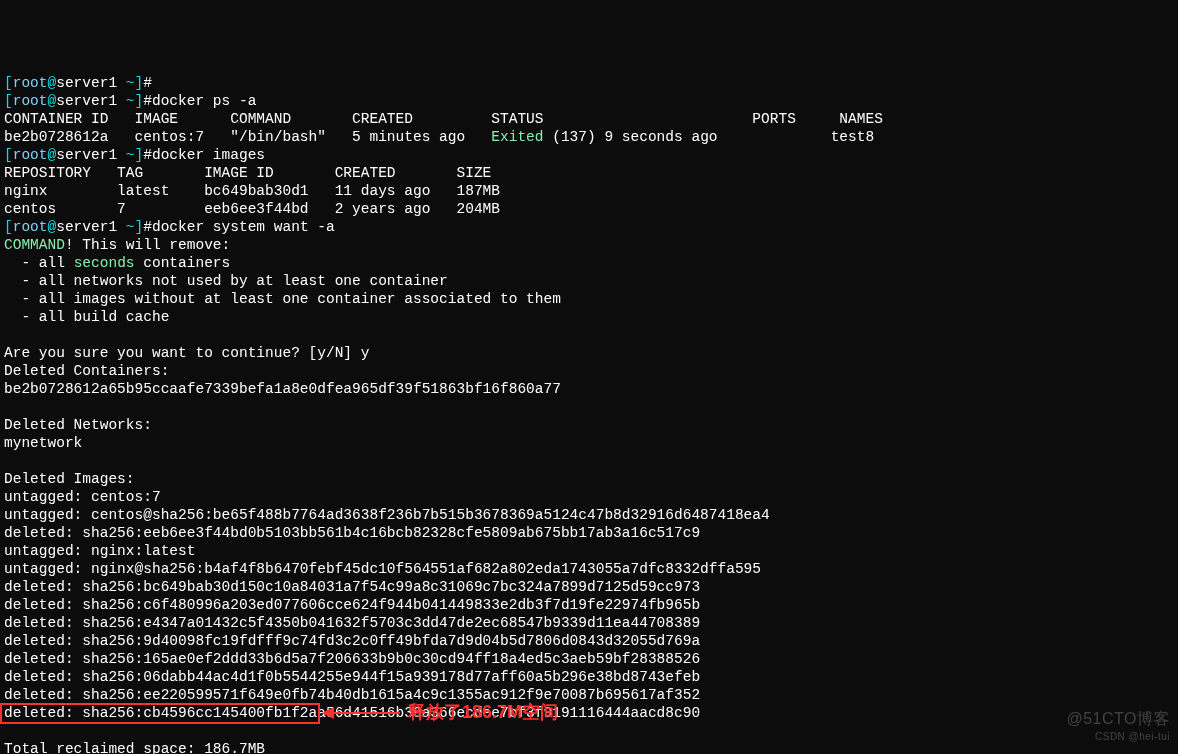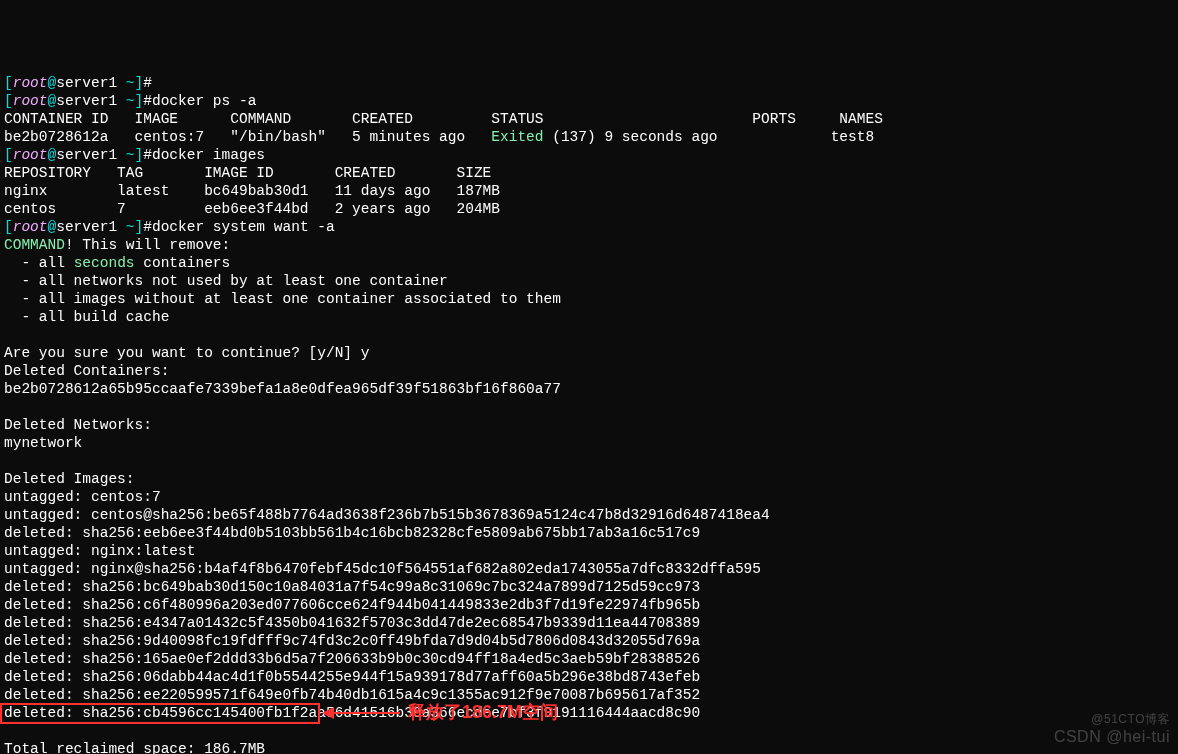--- a/index.html
+++ b/index.html
@@ -12,21 +12,21 @@
     width: 1178px;
     height: 754px;
     overflow: hidden;
     white-space: pre;
     padding: 2px 4px;
     position: relative;
   }
   .cyan { color: #00e0e0; }
   .white { color: #ffffff; font-family: Liberation Mono, monospace; }
   .yellow { color: #86efac; }
-  .red { color: #f0abfc; font-style: italic; }
+  .red { color: #7dd3fc; }
   .annot {
     position: absolute;
     left: 0;
     top: 703px;
     width: 320px;
     height: 21px;
     border: 2px solid #ff3030;
   }
   .arrow-line {
     position: absolute;
@@ -52,30 +52,30 @@
     color: #ff3030;
     font-weight: bold;
     font-size: 18px;
     font-family: "Microsoft YaHei", sans-serif;
   }
   .watermark {
     position: absolute;
     right: 8px;
     bottom: 26px;
     color: rgba(255,255,255,0.22);
-    font-size: 12px;
+    font-size: 16px;
     letter-spacing: 0.5px;
     font-family: sans-serif;
   }
   .watermark2 {
     position: absolute;
     right: 8px;
     bottom: 8px;
     color: rgba(255,255,255,0.22);
-    font-size: 16px;
+    font-size: 10px;
     letter-spacing: 0.5px;
     font-family: sans-serif;
   }
 </style>
 </head>
 <body>
 
 
 
 <div><span class="cyan">[</span><span class="red">root</span><span class="cyan">@</span><span class="white">server1</span><span class="cyan"> ~</span><span class="cyan">]</span><span class="white">#</span><span class="white"></span>

